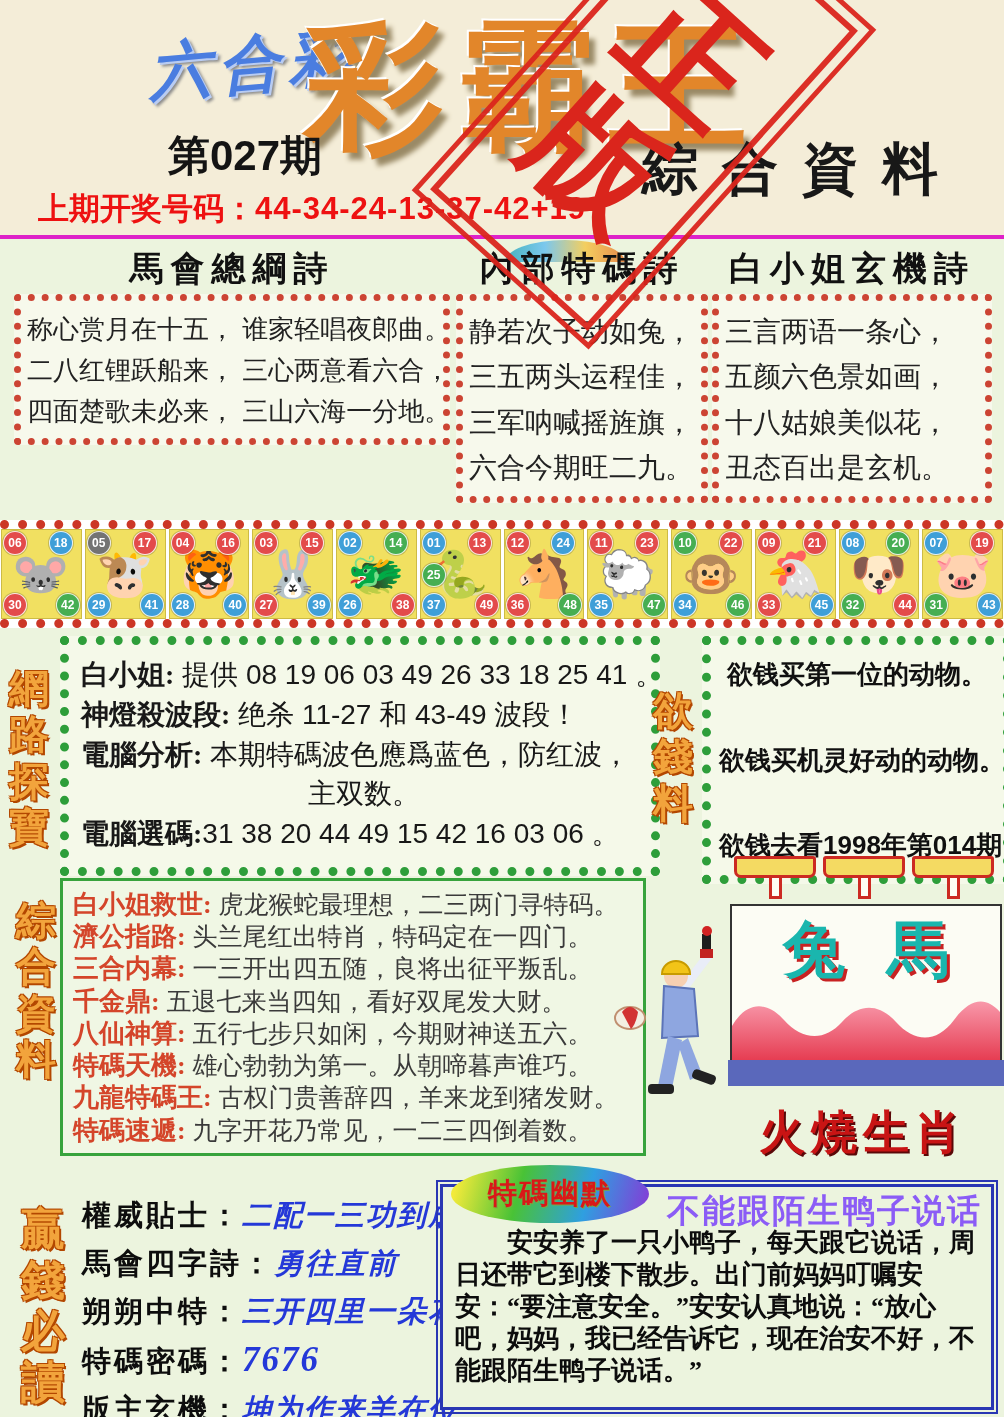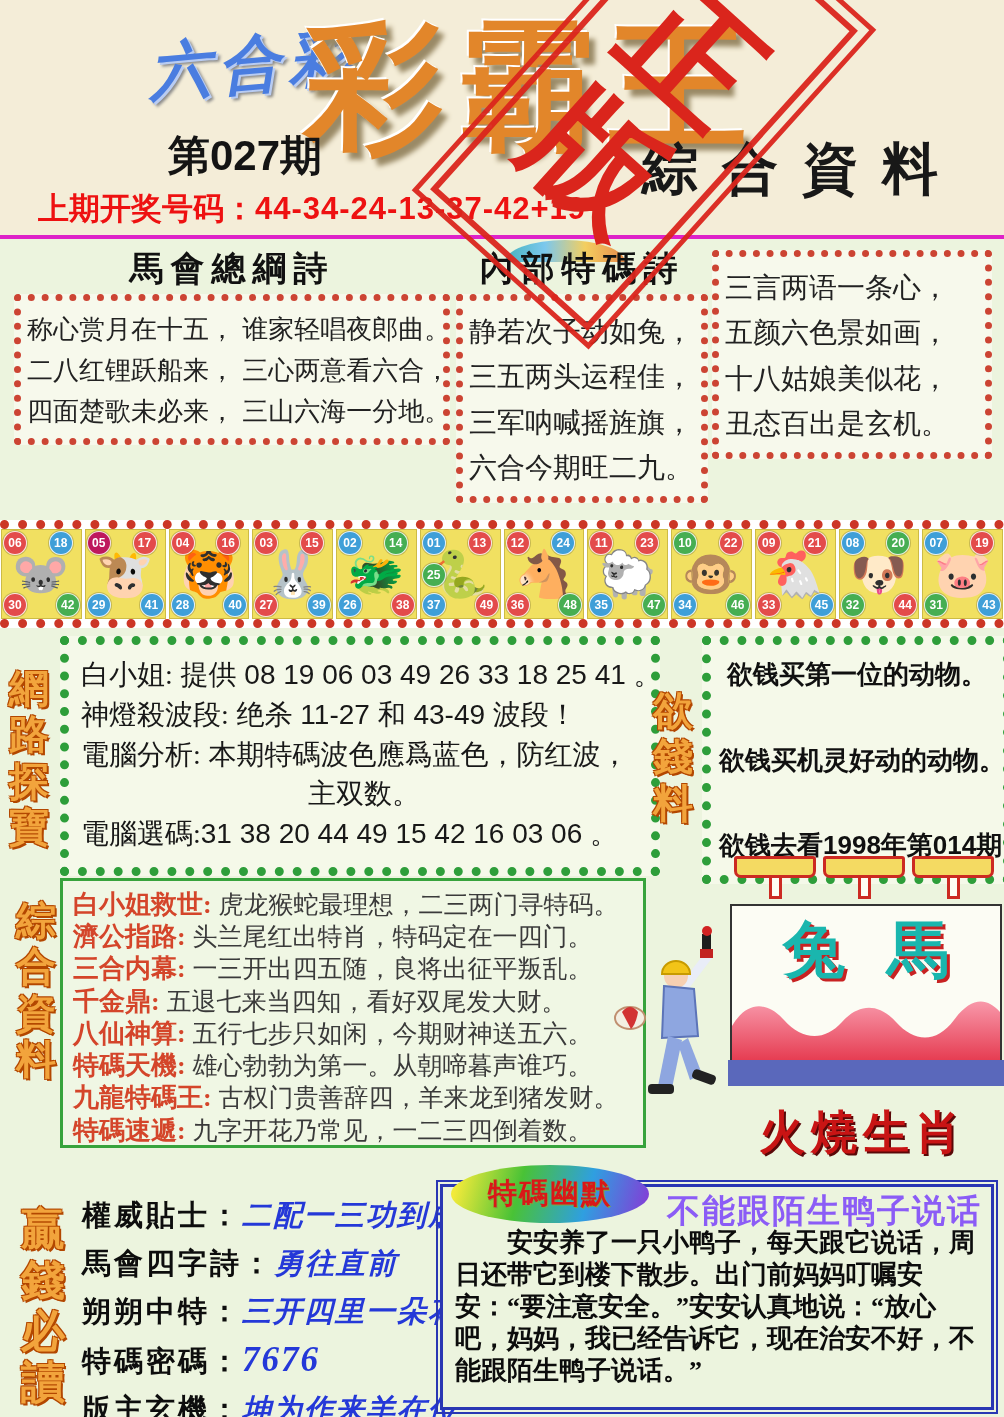--- a/index.html
+++ b/index.html
@@ -63,29 +63,29 @@
   .net-label-v{left:6px;top:666px;width:46px;font-size:40px;}
   .money-label-v{left:650px;top:688px;width:46px;font-size:40px;}
   .comp-label-v{left:12px;top:898px;width:48px;font-size:40px;}
   .win-label-v{left:18px;top:1204px;width:50px;font-size:44px;}
 
   
   .netbox{position:absolute;left:60px;top:636px;width:566px;height:206px;border:9px dotted #2e9e3a;
         background:#f5f9e9;border-radius:4px;padding:10px 4px 6px 12px;}
   .net-line{font-size:28px;line-height:1.42;color:#181818;white-space:nowrap;}
   .net-line.center{text-align:center;}
-  .net-label{font-weight:normal;font-family:"Liberation Serif",serif;}
+  .net-label{font-weight:bold;font-family:"Liberation Serif",serif;}
   .moneybox{position:absolute;left:702px;top:636px;width:276px;height:206px;border:9px dotted #2e9e3a;
         background:#f5f9e9;border-radius:4px;padding:12px 8px;display:flex;flex-direction:column;
         justify-content:space-between;}
   .money-line{font-size:26px;font-weight:bold;color:#101010;text-align:center;white-space:nowrap;}
 
   
   .compbox{position:absolute;left:60px;top:878px;width:566px;height:248px;border:3px solid #37a33c;
-        background:#f0f7e4;padding:8px 4px 8px 10px;}
+        background:#f0f7e4;padding:8px 4px 16px 10px;}
   .comp-line{font-size:25px;line-height:1.24;color:#3a3a3a;white-space:nowrap;}
   .comp-label{font-weight:bold;color:#d4452a;font-size:26px;font-family:"Liberation Serif",serif;}
 
   
   .billboard{position:absolute;left:618px;top:856px;width:386px;height:312px;}
   .lamps{position:absolute;left:112px;top:0;width:268px;display:flex;justify-content:space-between;
         padding:0 4px;box-sizing:border-box;}
   .lamp{display:flex;flex-direction:column;align-items:center;}
   .lamp-shade{width:76px;height:16px;background:#f4da62;border:3px solid #cc2a22;border-radius:3px 3px 7px 7px;}
   .lamp-stem{width:7px;height:18px;background:#fdfdf4;border:3px solid #cc2a22;border-top:none;}
@@ -156,40 +156,41 @@
       <div class="poem-col pc1">
         <div class="poem-title">內部特碼詩</div>
         <div class="poem-box">
           <div class="poem-line">静若次子动如兔，</div>
           <div class="poem-line">三五两头运程佳，</div>
           <div class="poem-line">三军呐喊摇旌旗，</div>
           <div class="poem-line">六合今期旺二九。</div>
         </div>
       </div>
       <div class="poem-col pc2">
+        <div class="poem-title">白小姐玄機詩</div>
         <div class="poem-box">
           <div class="poem-line">三言两语一条心，</div>
           <div class="poem-line">五颜六色景如画，</div>
           <div class="poem-line">十八姑娘美似花，</div>
           <div class="poem-line">丑态百出是玄机。</div>
         </div>
       </div>
     </div>
 
   <div class="strip">
       <div class="zcell">
         <div class="zanimal">🐭</div>
         <span class="ball tl" style="background: rgb(227, 75, 75);">06</span>
         <span class="ball tr" style="background: rgb(63, 159, 216);">18</span>
         <span class="ball bl" style="background: rgb(227, 75, 75);">30</span>
         <span class="ball br" style="background: rgb(70, 174, 82);">42</span>
       </div>
       <div class="zcell">
         <div class="zanimal">🐮</div>
-        <span class="ball tl" style="background: #be185d;">05</span>
+        <span class="ball tl" style="background: #737373;">05</span>
         <span class="ball tr" style="background: rgb(227, 75, 75);">17</span>
         <span class="ball bl" style="background: rgb(63, 159, 216);">29</span>
         <span class="ball br" style="background: rgb(63, 159, 216);">41</span>
       </div>
       <div class="zcell">
         <div class="zanimal">🐯</div>
         <span class="ball tl" style="background: rgb(227, 75, 75);">04</span>
         <span class="ball tr" style="background: rgb(227, 75, 75);">16</span>
         <span class="ball bl" style="background: rgb(63, 159, 216);">28</span>
         <span class="ball br" style="background: rgb(63, 159, 216);">40</span>

